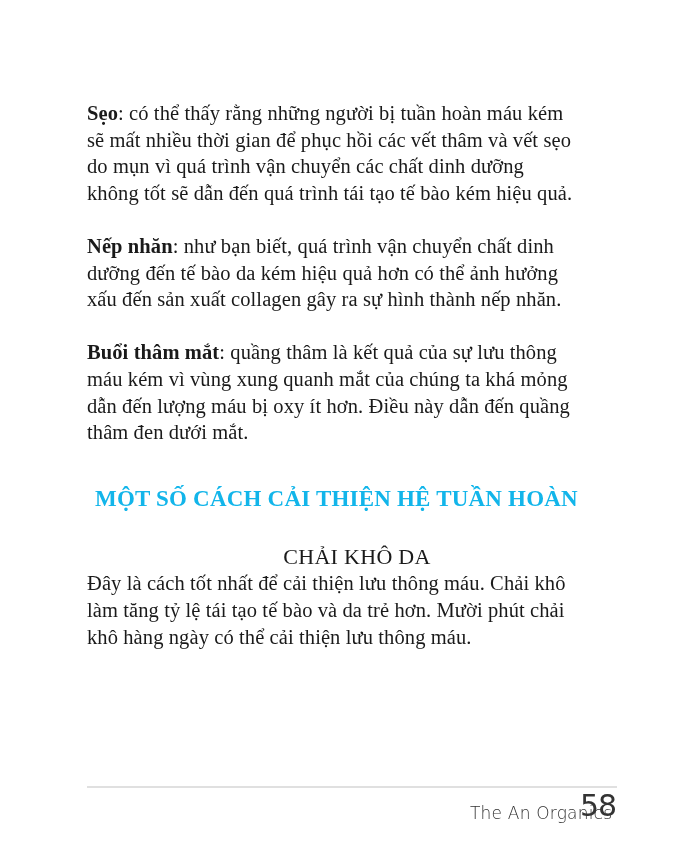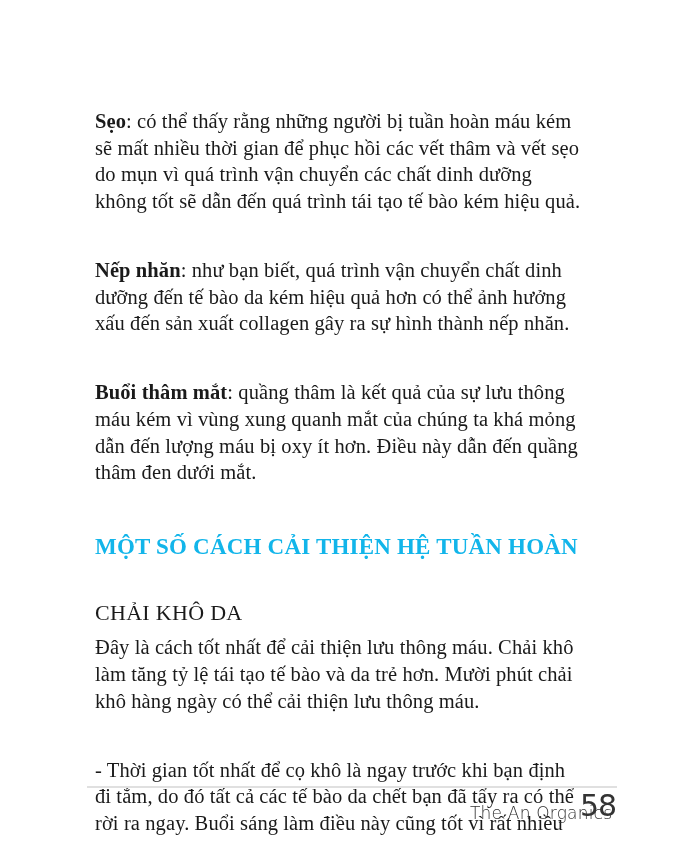--- a/index.html
+++ b/index.html
@@ -18,21 +18,21 @@
     .page {
       position: absolute;
       left: 87px;
       top: 100px;
       width: 540px;
     }
     .para {
       font-family: "Liberation Serif", serif;
       font-size: 20.5px;
       line-height: 26.6px;
-      margin: 8px;
+      margin: 0;
       white-space: pre-line;
       letter-spacing: 0.1px;
     }
     .para b {
       font-weight: bold;
     }
     .gap {
       height: 26.6px;
     }
     .section-title {
@@ -42,22 +42,23 @@
       line-height: 30px;
       margin: 8px;
       letter-spacing: 0.2px;
     }
     .sub-title {
       font-family: "Liberation Serif", serif;
       font-size: 22px;
       font-weight: normal;
       color: #1a1a1a;
       line-height: 26.6px;
-      margin: 8px;
+      margin: 0;
       letter-spacing: 0.3px;
+      text-align: center;
     }
     .footer-rule {
       position: absolute;
       left: 87px;
       top: 786px;
       width: 530px;
       height: 2px;
       background: #e0e0e0;
     }
     .footer-brand {
@@ -100,20 +101,17 @@
 dẫn đến lượng máu bị oxy ít hơn. Điều này dẫn đến quầng
 thâm đen dưới mắt.</span></p>
   <div style="height:30px"></div>
   <h2 class="section-title">MỘT SỐ CÁCH CẢI THIỆN HỆ TUẦN HOÀN</h2>
   <div style="height:22px"></div>
   <h3 class="sub-title">CHẢI KHÔ DA</h3>
   <p class="para">Đây là cách tốt nhất để cải thiện lưu thông máu. Chải khô
 làm tăng tỷ lệ tái tạo tế bào và da trẻ hơn. Mười phút chải
 khô hàng ngày có thể cải thiện lưu thông máu.</p>
   <div class="gap"></div>
-  <p class="para">- Thời gian tốt nhất để cọ khô là ngay trước khi bạn định
-đi tắm, do đó tất cả các tế bào da chết bạn đã tẩy ra có thể
-rời ra ngay. Buổi sáng làm điều này cũng tốt vì rất nhiều</p>
 </div>
 
 <div class="footer-rule"></div>
 <div class="footer-brand">The An Organics</div>
 <div class="footer-page">58</div>
 
 </body></html>

